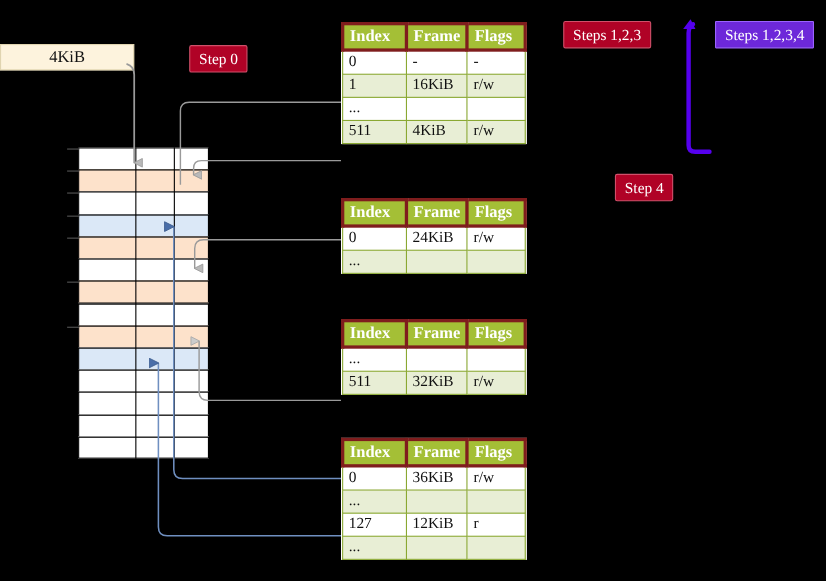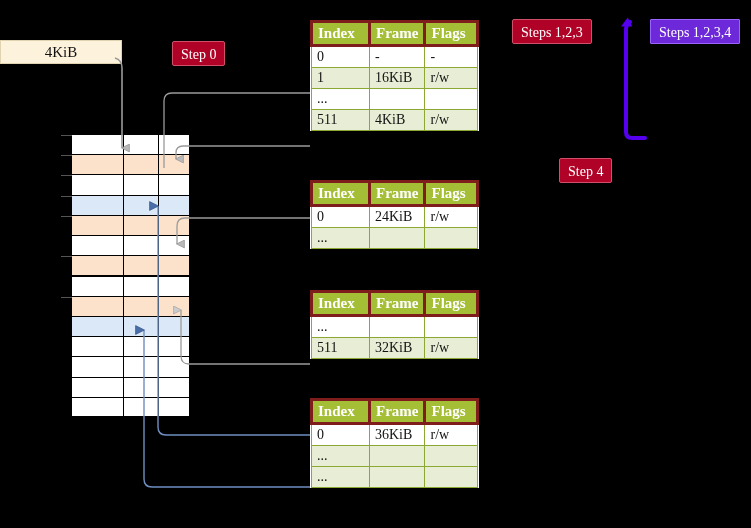--- a/index.html
+++ b/index.html
@@ -201,20 +201,25 @@
       <tr>
         <td class="c-index">0</td>
         <td class="c-frame">36KiB</td>
         <td class="c-flags">r/w</td>
       </tr>
       <tr class="alt">
         <td class="c-index">...</td>
         <td class="c-frame"></td>
         <td class="c-flags"></td>
       </tr>
+      <tr>
+        <td class="c-index">127</td>
+        <td class="c-frame">12KiB</td>
+        <td class="c-flags">r</td>
+      </tr>
       <tr class="alt">
         <td class="c-index">...</td>
         <td class="c-frame"></td>
         <td class="c-flags"></td>
       </tr>
     </tbody>
   </table>
 
 <svg id="wires" viewBox="0 0 751 528">
   <defs>

